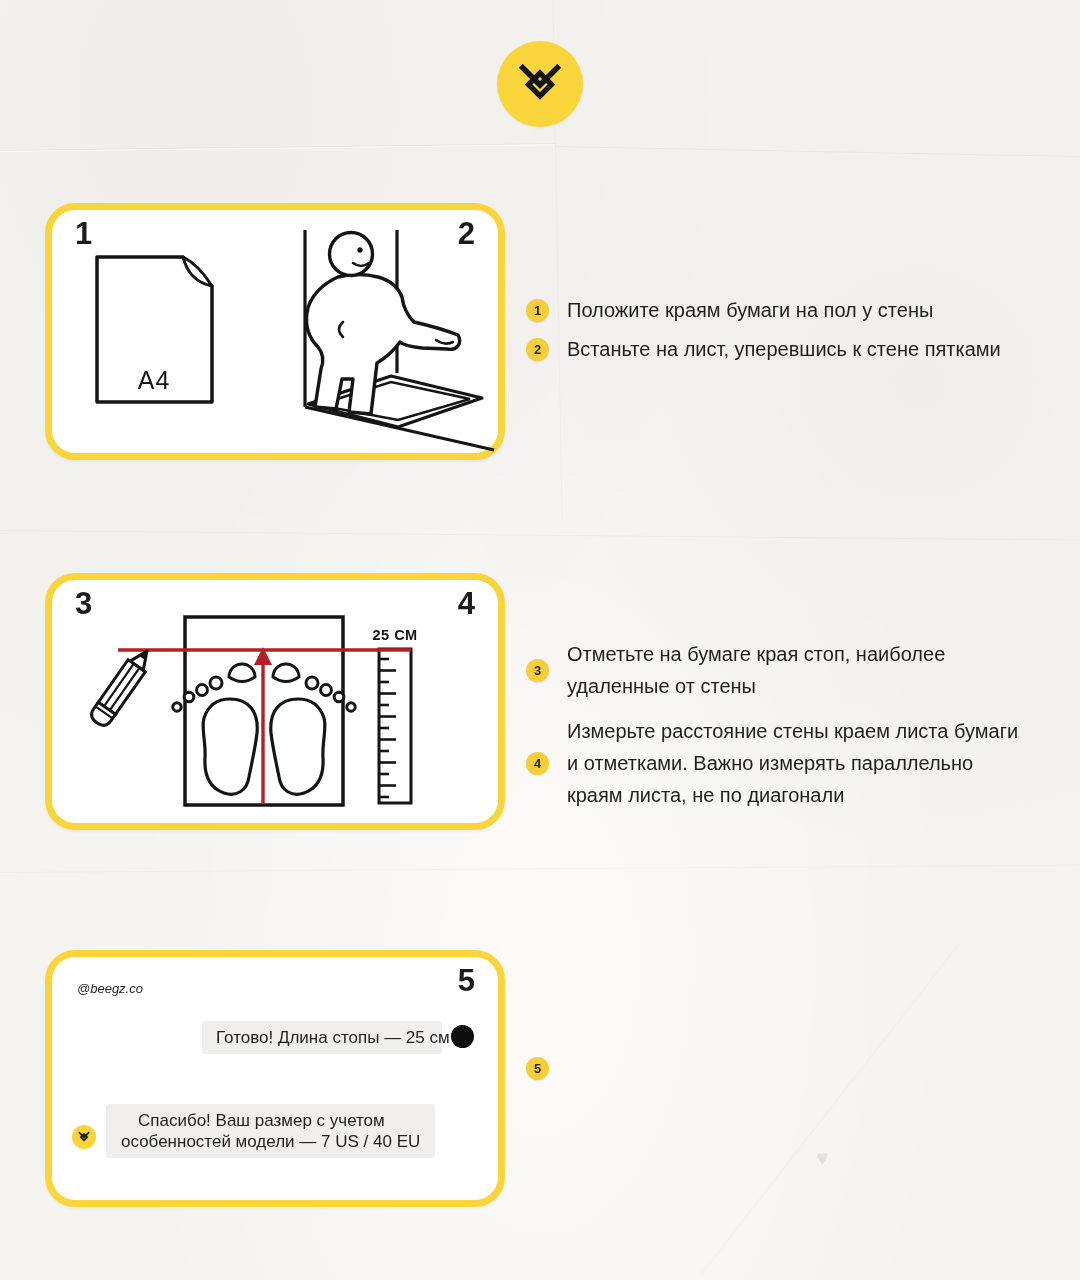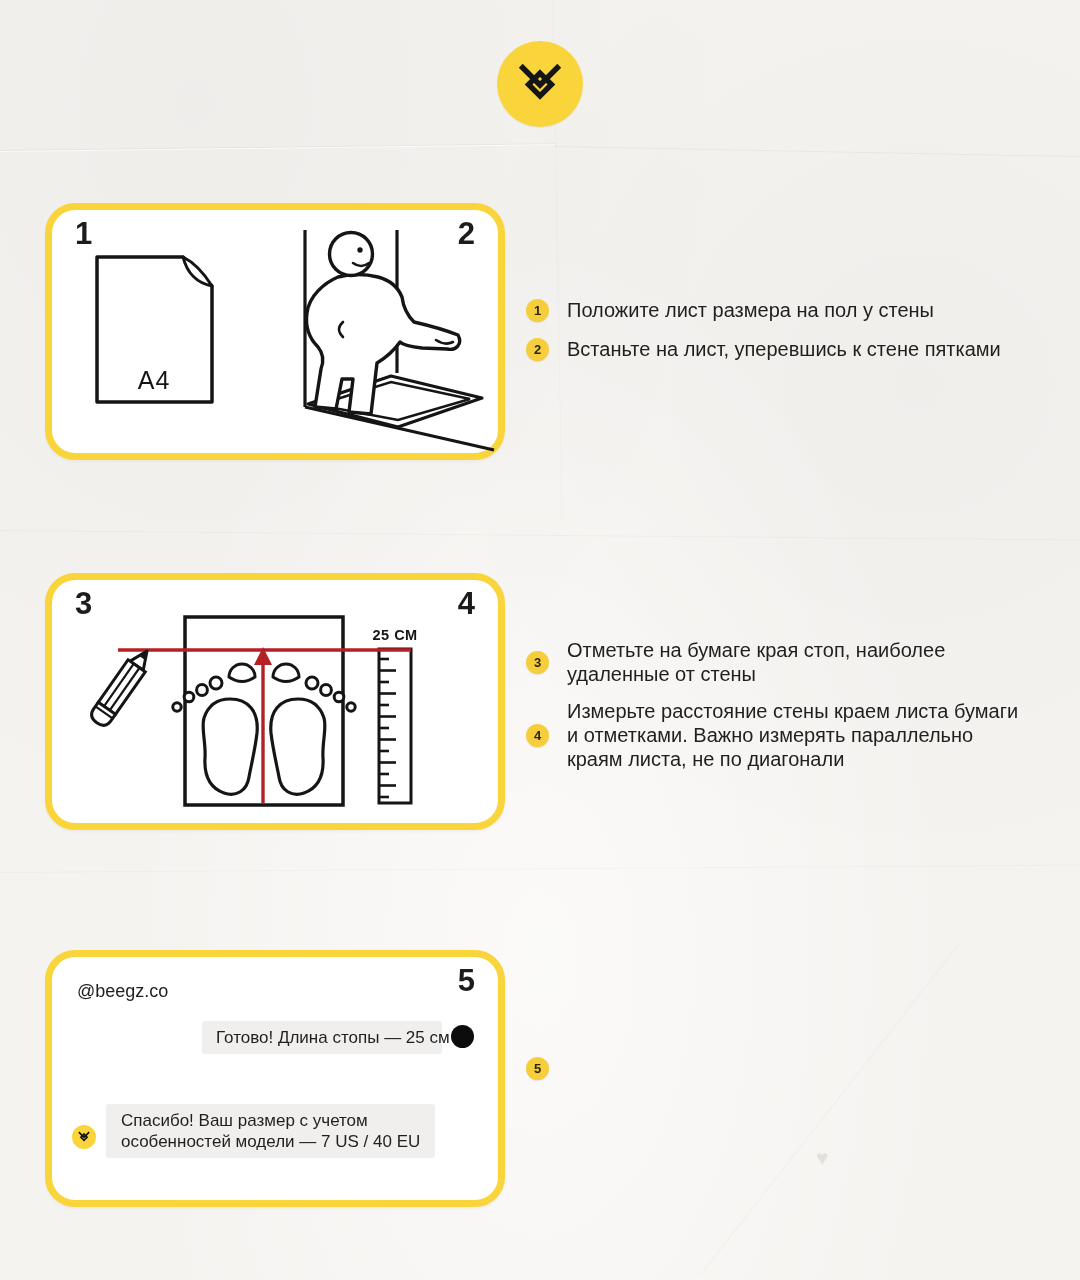--- a/index.html
+++ b/index.html
@@ -36,28 +36,28 @@
   }
   .panel .corner-num.left{left:23px;}
   .panel .corner-num.right{right:23px;}
   .panel svg.illus{position:absolute;left:0;top:0;}
 
   .p1{top:203px;}
   .p2{top:573px;}
   .p3{top:950px;}
 
   
-  .handle{position:absolute;left:25px;top:24px;font-size:18px;color:#1e1e1e;}
+  .handle{position:absolute;left:25px;top:24px;font-size:13px;color:#1e1e1e;font-style:italic;}
   .bubble{
     position:absolute;background:#F0EFED;border-radius:3px;
     font-size:17px;color:#1f1f1f;line-height:21px;
   }
   .bubble.out{left:150px;top:64px;width:212px;padding:6px 14px;text-align:center;white-space:nowrap;}
   .bubble.in{left:54px;top:147px;padding:6px 15px;}
-  .pre{white-space:pre-line;}
+  .pre{white-space:pre-line;margin-left:17px;}
   .avatar-dot{position:absolute;left:399px;top:68px;width:23px;height:23px;border-radius:50%;background:#0c0c0c;}
   .avatar-bee{
     position:absolute;left:20px;top:168px;width:24px;height:24px;border-radius:50%;
     background:#F9D53B;display:flex;align-items:center;justify-content:center;
   }
 
   
   .step-group{position:absolute;left:520px;display:flex;flex-direction:column;}
   .g1{top:299px;}
   .g2{top:638px;}
@@ -67,21 +67,21 @@
   .g2 .step-row{margin-bottom:13px;align-items:center;}
   .g3 .step-row{align-items:flex-start;}
   .badge{
     flex:0 0 auto;width:23px;height:23px;border-radius:50%;background:#F6CE3B;
     display:flex;align-items:center;justify-content:center;
     font-size:13px;font-weight:700;color:#2b2510;margin-left:6px;margin-right:18px;
     box-shadow:0 1px 1px rgba(0,0,0,0.08);
   }
   .g3 .badge{margin-top:49px;}
   .step-text{
-    font-size:20px;font-weight:500;color:#1f1f1f;white-space:pre-line;line-height:24px;
+    font-size:20px;font-weight:500;color:#1f1f1f;white-space:pre-line;line-height:32px;
   }
   .g1 .step-text{line-height:23px;}
   .step5-wrap{position:relative;}
   .heart{
     position:absolute;left:296px;top:136px;font-size:21px;color:#E2E0DB;line-height:27px;
   }
 
   
   .ink{stroke:#151515;fill:none;}
   .inkw{stroke:#151515;fill:#ffffff;}
@@ -240,21 +240,21 @@
       <svg width="14" height="14" viewBox="0 0 100 100">
         <path class="ink" stroke-width="12" d="M13 15 L50 52 L87 15"></path>
         <path class="ink" stroke-width="12" d="M50 29 L72 51 L50 73 L28 51 Z"></path>
       </svg>
     </div>
   </section>
 
   <div class="step-group g1">
     <div class="step-row">
       <span class="badge">1</span>
-      <span class="step-text">Положите лист размера на пол у стены</span>
+      <span class="step-text">Положите краям бумаги на пол у стены</span>
     </div>
     <div class="step-row">
       <span class="badge">2</span>
       <span class="step-text">Встаньте на лист, уперевшись к стене пятками</span>
     </div>
   </div>
 
   <div class="step-group g2">
     <div class="step-row">
       <span class="badge">3</span>

